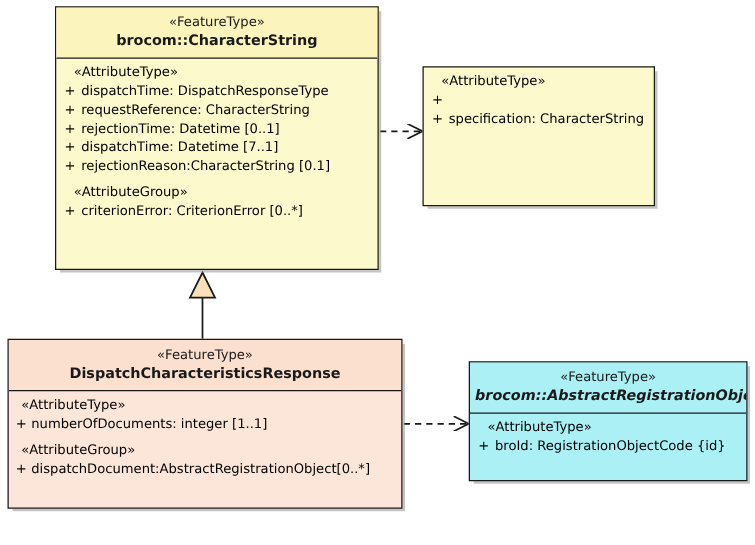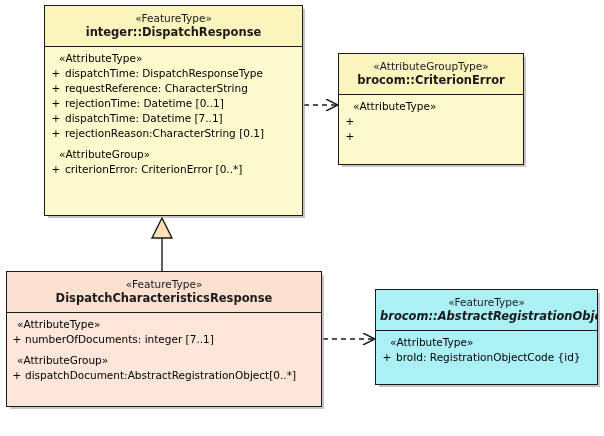--- a/index.html
+++ b/index.html
@@ -123,21 +123,21 @@
     </g>
 
     <g>
       <line x1="323" y1="339" x2="374" y2="339" stroke="#1a1a1a" stroke-width="1.4" stroke-dasharray="5,4" marker-end="url(#openArrow)"></line>
     </g>
   </svg>
 
   <div class="uml-class yellow" style="left:44px; top:5px; width:259px; height:211px;">
     <div class="hdr">
       <div class="stereotype">«FeatureType»</div>
-      <div class="cls-name">integer::DispatchResponse</div>
+      <div class="cls-name">brocom::CharacterString</div>
     </div>
     <div class="body">
       <div class="group-label">«AttributeType»</div>
       <div class="attr-row">
         <span class="vis">+</span>
         <span class="txt">dispatchTime: DispatchResponseType</span>
       </div>
       <div class="attr-row">
         <span class="vis">+</span>
         <span class="txt">requestReference: CharacterString</span>
@@ -157,45 +157,42 @@
 
       <div class="group-label" style="margin-top:6px;">«AttributeGroup»</div>
       <div class="attr-row">
         <span class="vis">+</span>
         <span class="txt">criterionError: CriterionError [0..*]</span>
       </div>
     </div>
   </div>
 
   <div class="uml-class yellow" style="left:338px; top:53px; width:186px; height:112px;">
-    <div class="hdr">
-      <div class="stereotype">«AttributeGroupType»</div>
-      <div class="cls-name">brocom::CriterionError</div>
-    </div>
     <div class="body">
       <div class="group-label">«AttributeType»</div>
       <div class="attr-row">
         <span class="vis">+</span>
       </div>
       <div class="attr-row">
         <span class="vis">+</span>
+        <span class="txt">specification: CharacterString</span>
       </div>
     </div>
   </div>
 
   <div class="uml-class peach" style="left:6px; top:271px; width:316px; height:136px;">
     <div class="hdr">
       <div class="stereotype">«FeatureType»</div>
       <div class="cls-name">DispatchCharacteristicsResponse</div>
     </div>
     <div class="body">
       <div class="group-label" style="padding-left:8px;">«AttributeType»</div>
       <div class="attr-row">
         <span class="vis" style="width:16px;flex:0 0 16px;">+</span>
-        <span class="txt">numberOfDocuments: integer [7..1]</span>
+        <span class="txt">numberOfDocuments: integer [1..1]</span>
       </div>
 
       <div class="group-label" style="padding-left:8px; margin-top:6px;">«AttributeGroup»</div>
       <div class="attr-row">
         <span class="vis" style="width:16px;flex:0 0 16px;">+</span>
         <span class="txt">dispatchDocument:AbstractRegistrationObject[0..*]</span>
       </div>
     </div>
   </div>
 

